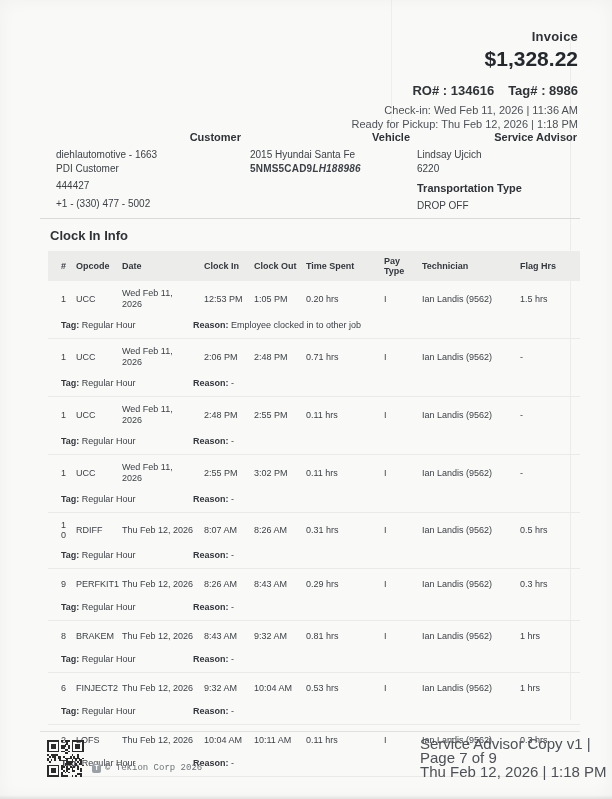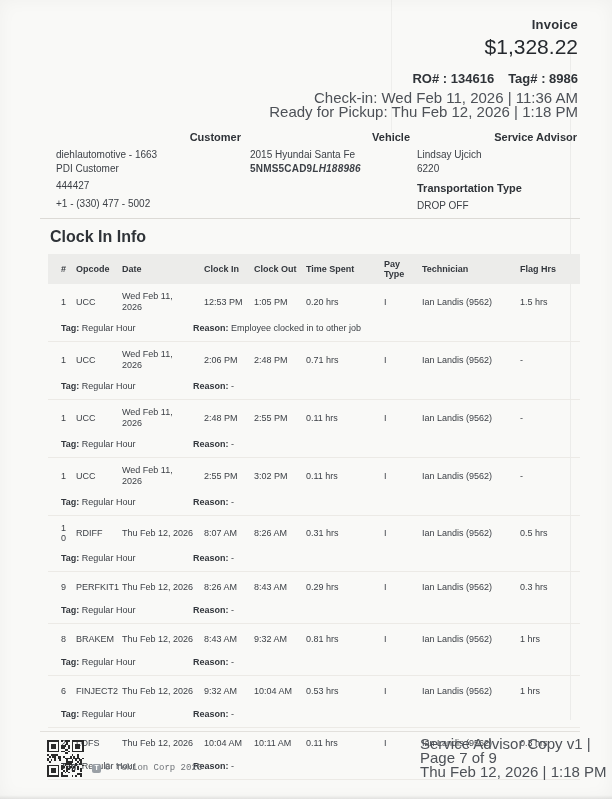--- a/index.html
+++ b/index.html
@@ -8,46 +8,46 @@
     position:relative;width:612px;height:799px;margin:0 auto;
     background:#f9f9f7;color:#3d4147;overflow:hidden;
     box-shadow:inset 0 0 18px rgba(0,0,0,0.04);
   }
   
   .scan-line-right{position:absolute;left:570px;top:40px;width:1px;height:680px;background:rgba(70,70,70,0.07);}
   .scan-line-top{position:absolute;left:391px;top:0;width:1px;height:132px;background:rgba(70,70,70,0.06);}
   .scan-edge-bottom{position:absolute;left:0;bottom:0;width:100%;height:4px;background:linear-gradient(to bottom,rgba(0,0,0,0),rgba(0,0,0,0.08));}
 
   
-  .inv-block{position:absolute;top:17px;right:34px;text-align:right;}
+  .inv-block{position:absolute;top:29px;right:34px;text-align:right;}
   .inv-label{font-size:13px;font-weight:bold;color:#2f3338;letter-spacing:.2px;}
-  .inv-amount{font-size:21px;font-weight:normal;color:#25292e;margin-top:3px;}
+  .inv-amount{font-size:21px;font-weight:bold;color:#25292e;margin-top:3px;}
   .ro-line{font-size:13px;font-weight:bold;color:#2f3338;margin-top:12px;}
   .ro-line .gap{display:inline-block;width:14px;}
-  .inv-meta{font-size:15px;color:#4d5157;line-height:14px;margin-top:5px;}
+  .inv-meta{font-size:11px;color:#4d5157;line-height:14px;margin-top:5px;}
 
   
   .info-col{position:absolute;top:131px;}
   .col-customer{left:56px;width:185px;}
   .col-vehicle{left:250px;width:160px;}
   .col-advisor{left:417px;width:160px;}
   .sec-title{font-size:11px;font-weight:bold;color:#2f3338;margin-bottom:5px;text-align:right;}
   .info-line{font-size:10px;line-height:13.5px;color:#3d4147;}
   .info-line.sp{margin-top:4px;}
   .vin{font-weight:bold;letter-spacing:.2px;}
   .vin .it{font-style:italic;}
   .transport{position:absolute;top:182px;left:417px;}
 
   .divider{position:absolute;left:40px;width:540px;height:1px;background:#dcdad6;}
   .div-top{top:218px;}
   .div-foot{top:731px;background:#e2e0dc;}
 
   
   .clock-section{position:absolute;left:48px;top:228px;width:532px;}
-  .clock-title{font-size:16px;font-weight:bold;color:#2f3338;margin-bottom:8px;padding-left:2px;}
+  .clock-title{font-size:13px;font-weight:bold;color:#2f3338;margin-bottom:8px;padding-left:2px;}
   .thead{display:flex;background:#ececea;font-size:9px;font-weight:bold;color:#33373d;padding:5px 0 5px 0;align-items:center;}
   .c{box-sizing:border-box;}
   .c-num{width:28px;padding-left:13px;white-space:pre-line;}
   .c-op{width:46px;}
   .c-date{width:82px;white-space:pre-line;line-height:11px;}
   .c-cin{width:50px;}
   .c-cout{width:52px;}
   .c-spent{width:64px;}
   .c-pay{width:52px;padding-left:14px;}
   .c-tech{width:96px;}

